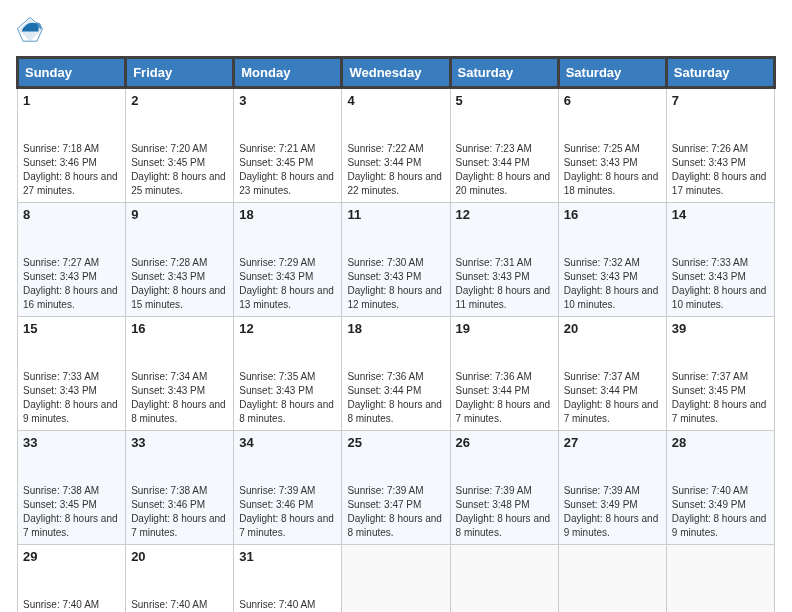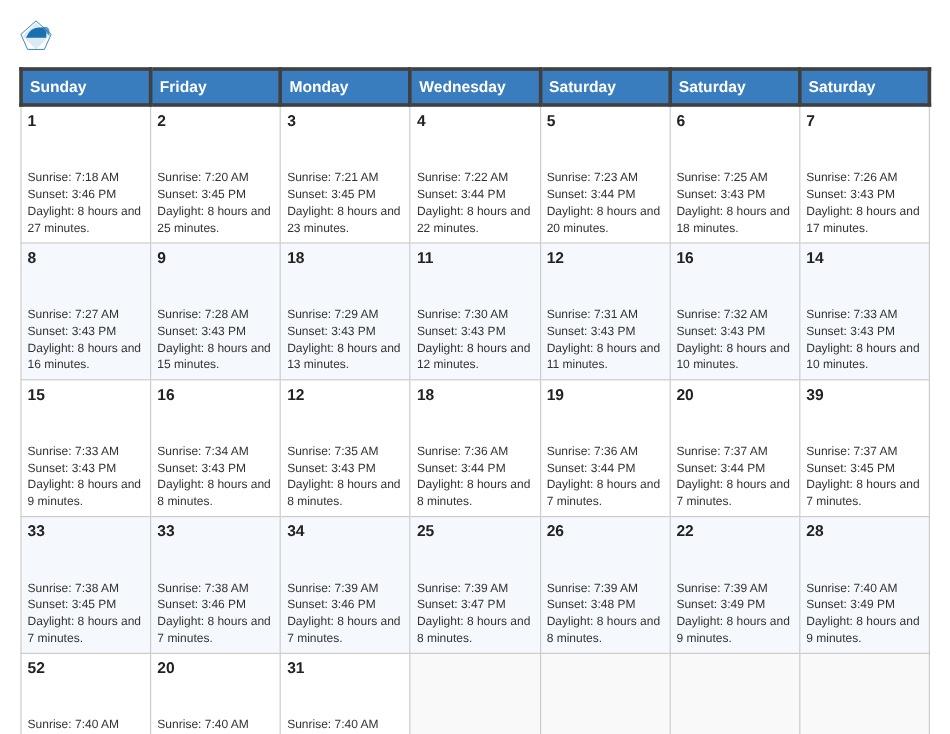--- a/index.html
+++ b/index.html
@@ -332,39 +332,39 @@
       </td>
         <td>
         <span class="day-num">26</span>
         <div class="day-detail">
           Sunrise: 7:39 AM<br>
           Sunset: 3:48 PM<br>
           Daylight: 8 hours and 8 minutes.
         </div>
       </td>
         <td>
-        <span class="day-num">22</span>
+        <span class="day-num">27</span>
         <div class="day-detail">
           Sunrise: 7:39 AM<br>
           Sunset: 3:49 PM<br>
           Daylight: 8 hours and 9 minutes.
         </div>
       </td>
         <td>
         <span class="day-num">28</span>
         <div class="day-detail">
           Sunrise: 7:40 AM<br>
           Sunset: 3:49 PM<br>
           Daylight: 8 hours and 9 minutes.
         </div>
       </td>
       </tr>
       <tr>
         <td>
-        <span class="day-num">52</span>
+        <span class="day-num">29</span>
         <div class="day-detail">
           Sunrise: 7:40 AM<br>
           Sunset: 3:50 PM<br>
           Daylight: 8 hours and 10 minutes.
         </div>
       </td>
         <td>
         <span class="day-num">20</span>
         <div class="day-detail">
           Sunrise: 7:40 AM<br>

